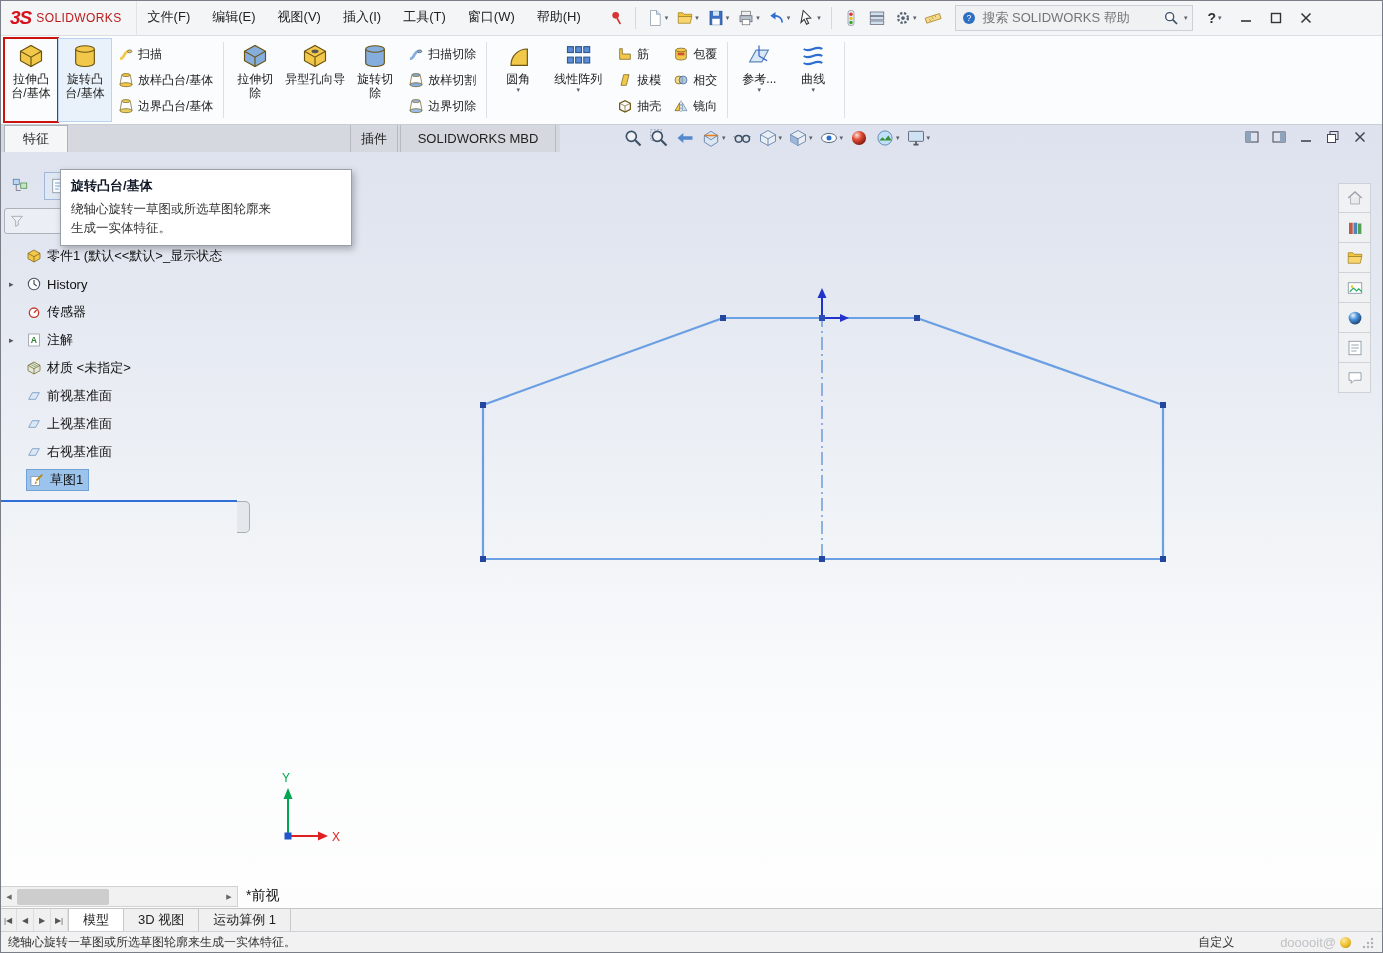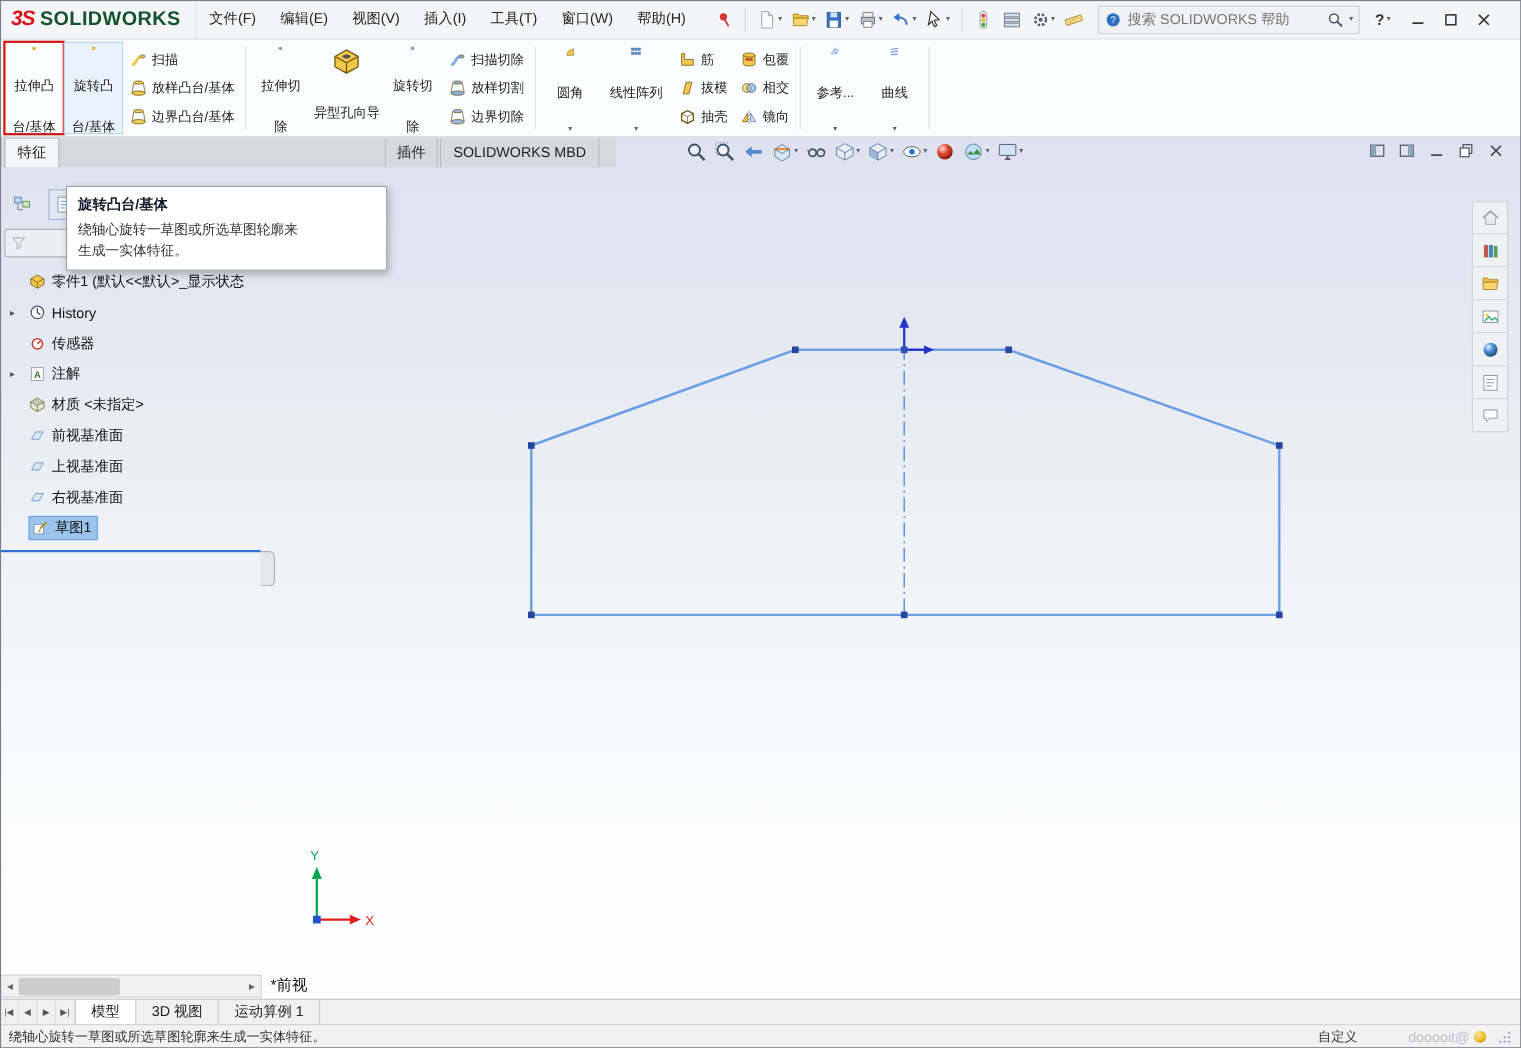--- a/index.html
+++ b/index.html
@@ -4,53 +4,53 @@
 <style>
   *{margin:0;padding:0;box-sizing:border-box;font-family:"Liberation Sans","DejaVu Sans",sans-serif;}
   html,body{width:1383px;height:953px;overflow:hidden;background:#fff;}
   .app{position:absolute;inset:0;}
   .frame{position:absolute;inset:0;border:1px solid #7a7f87;pointer-events:none;z-index:99;}
 
   
   .titlebar{position:absolute;left:0;top:0;width:100%;height:36px;background:#f4f5f6;border-bottom:1px solid #dcdee1;display:flex;align-items:center;z-index:10;}
   .brand{display:flex;align-items:center;gap:5px;padding:0 14px 0 10px;height:100%;border-right:1px solid #e2e3e5;}
   .brand-mark{font-weight:bold;font-style:italic;font-size:19px;color:#d6131c;letter-spacing:-1px;}
-  .brand-name{font-weight:bold;font-size:18px;color:#14532d;letter-spacing:.4px;}
+  .brand-name{font-weight:normal;font-size:12px;color:#b91c1c;letter-spacing:.4px;}
   .menus{display:flex;height:100%;}
   .menu{padding:0 11px;font-size:13px;color:#222;line-height:34px;cursor:default;}
   .tbar{display:flex;align-items:center;margin-left:14px;gap:2px;}
   .tbtn{display:flex;align-items:center;padding:2px 3px;gap:1px;}
   .car{font-size:7px;color:#5a5f66;line-height:8px;}
   .tsep{width:1px;height:22px;background:#d6d8db;margin:0 5px;}
   .search{margin-left:10px;width:238px;height:26px;background:#f0f1f3;border:1px solid #cdd1d7;display:flex;align-items:center;padding:0 5px;gap:5px;}
   .search input{flex:1;border:none;background:transparent;font-size:13px;color:#555;outline:none;min-width:10px;}
   .winctl{display:flex;align-items:center;gap:0;margin-left:10px;}
   .wbtn{width:30px;height:30px;display:flex;align-items:center;justify-content:center;}
   .helpq{font-size:14px;font-weight:bold;color:#333;display:flex;align-items:center;gap:2px;margin-left:14px;}
 
   
   .ribbon{position:absolute;top:36px;left:0;width:100%;height:89px;background:#fbfcfd;border-bottom:1px solid #c9cdd4;display:flex;align-items:stretch;padding:2px 4px;z-index:9;}
-  .rlarge{width:54px;display:flex;flex-direction:column;align-items:center;padding-top:4px;font-size:12px;line-height:14px;color:#222;text-align:center;gap:23px;}
+  .rlarge{width:54px;display:flex;flex-direction:column;align-items:center;padding-top:4px;font-size:12px;line-height:14px;color:#222;text-align:center;}
   .rlarge .ic28{margin-bottom:2px;}
   .rwide{width:66px;}
   .rxwide{width:76px;}
   .rstack{display:flex;flex-direction:column;justify-content:space-between;padding:4px 2px;}
   .rsmall{display:flex;align-items:center;gap:4px;font-size:12px;color:#222;height:24px;padding:0 4px;}
   .rsep{width:1px;background:#dcdfe4;margin:4px 4px;}
   .hl-red{outline:2px solid #cc1111;outline-offset:-1px;}
   .hl-hover{background:#e9f2fb;outline:1px solid #b9d4ec;outline-offset:-1px;}
   .ic28{width:30px;height:28px;}
   .ic20{width:20px;height:20px;}
   .ic16{width:16px;height:16px;flex:none;}
   .ic18{width:18px;height:18px;}
 
   
   .tabback{position:absolute;top:125px;left:0;width:560px;height:27px;background:#d5d8df;z-index:5;}
   .ctab{position:absolute;top:0;height:27px;font-size:13px;color:#222;display:flex;align-items:center;justify-content:center;}
-  .ctab-active{left:4px;width:50px;background:#f5f6f8;border:1px solid #aeb2ba;border-bottom:none;}
+  .ctab-active{left:4px;width:64px;background:#f5f6f8;border:1px solid #aeb2ba;border-bottom:none;}
   .ctab-grey{background:#d5d8df;border-right:1px solid #b7bac0;border-left:1px solid #b7bac0;}
 
   
   .hud{position:absolute;top:127px;left:622px;display:flex;align-items:center;gap:4px;z-index:6;}
   .hbtn{display:flex;align-items:center;gap:1px;padding:1px;}
   .docctl{position:absolute;top:130px;right:16px;display:flex;align-items:center;gap:13px;z-index:6;}
 
   
   .viewport{position:absolute;top:125px;left:0;width:1383px;height:761px;background:linear-gradient(180deg,#dde2ee 0%,#e4e8f1 22%,#eff2f6 50%,#fafbfc 75%,#fefefe 100%);z-index:1;}
   .sketch{position:absolute;inset:0;}
@@ -472,21 +472,21 @@
       <path d="M76 66l-10-4.5v9z" fill="#e02020"></path>
       <rect x="32.5" y="62.5" width="7" height="7" fill="#2255cc"></rect>
       <text x="30" y="12" font-size="12" fill="#00a651">Y</text>
       <text x="80" y="71" font-size="12" fill="#e02020">X</text>
     </svg>
   </div>
 
   <div class="tabback">
     <div class="ctab ctab-active">特征</div>
     <div class="ctab ctab-grey" style="left:350px;width:48px;">插件</div>
-    <div class="ctab ctab-grey" style="left:400px;width:145px;">SOLIDWORKS MBD</div>
+    <div class="ctab ctab-grey" style="left:400px;width:156px;">SOLIDWORKS MBD</div>
   </div>
 
   <div class="hud">
     <span class="hbtn">
         <svg class="ic20" viewBox="0 0 24 24">
           <use href="#i-mag"></use>
         </svg>
       </span>
     <span class="hbtn">
         <svg class="ic20" viewBox="0 0 24 24">

